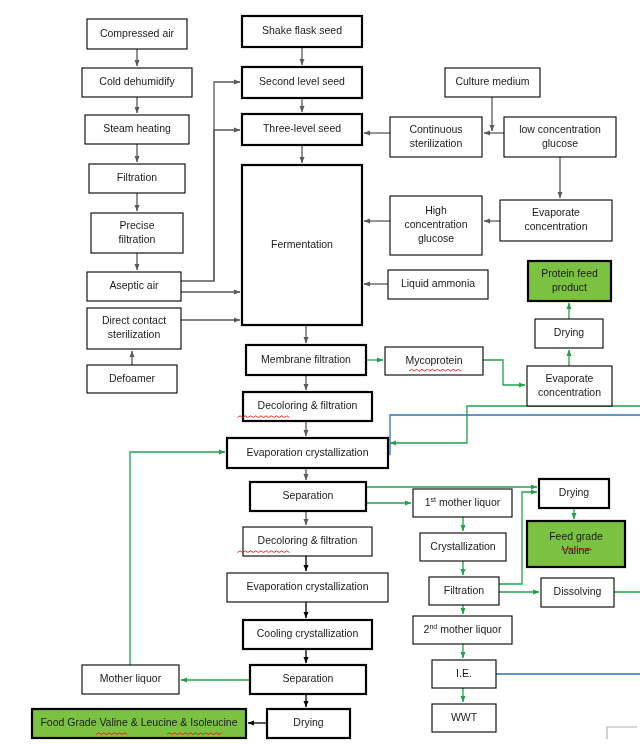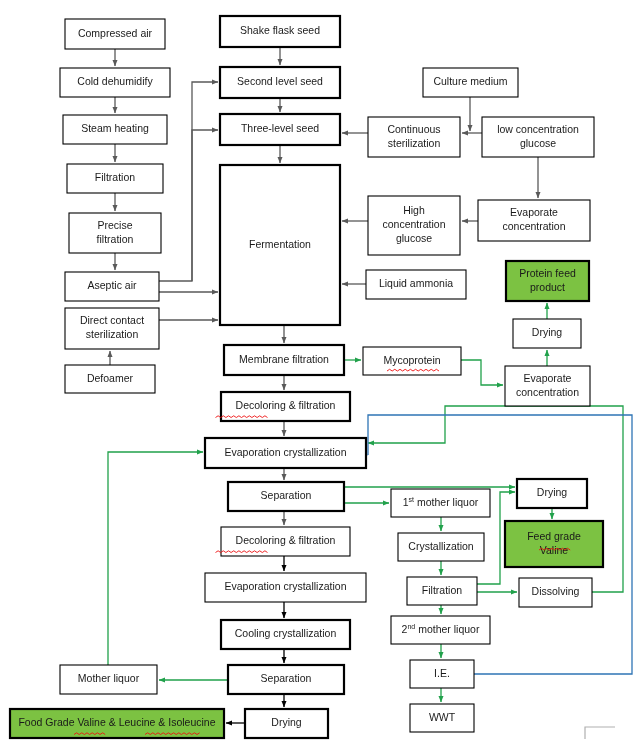--- a/index.html
+++ b/index.html
@@ -10,20 +10,21 @@
   body {
     width: 640px;
     height: 745px;
     font-family: "Liberation Sans", sans-serif;
     overflow: hidden;
   }
   #diagram-root {
     position: relative;
     width: 579px;
     height: 745px;
+    margin-left: 22px;
   }
   svg#flow-svg {
     position: absolute;
     top: 0; left: 0;
     width: 640px;
     height: 745px;
   }
   .node-box {
     fill: #ffffff;
     stroke: #000000;

